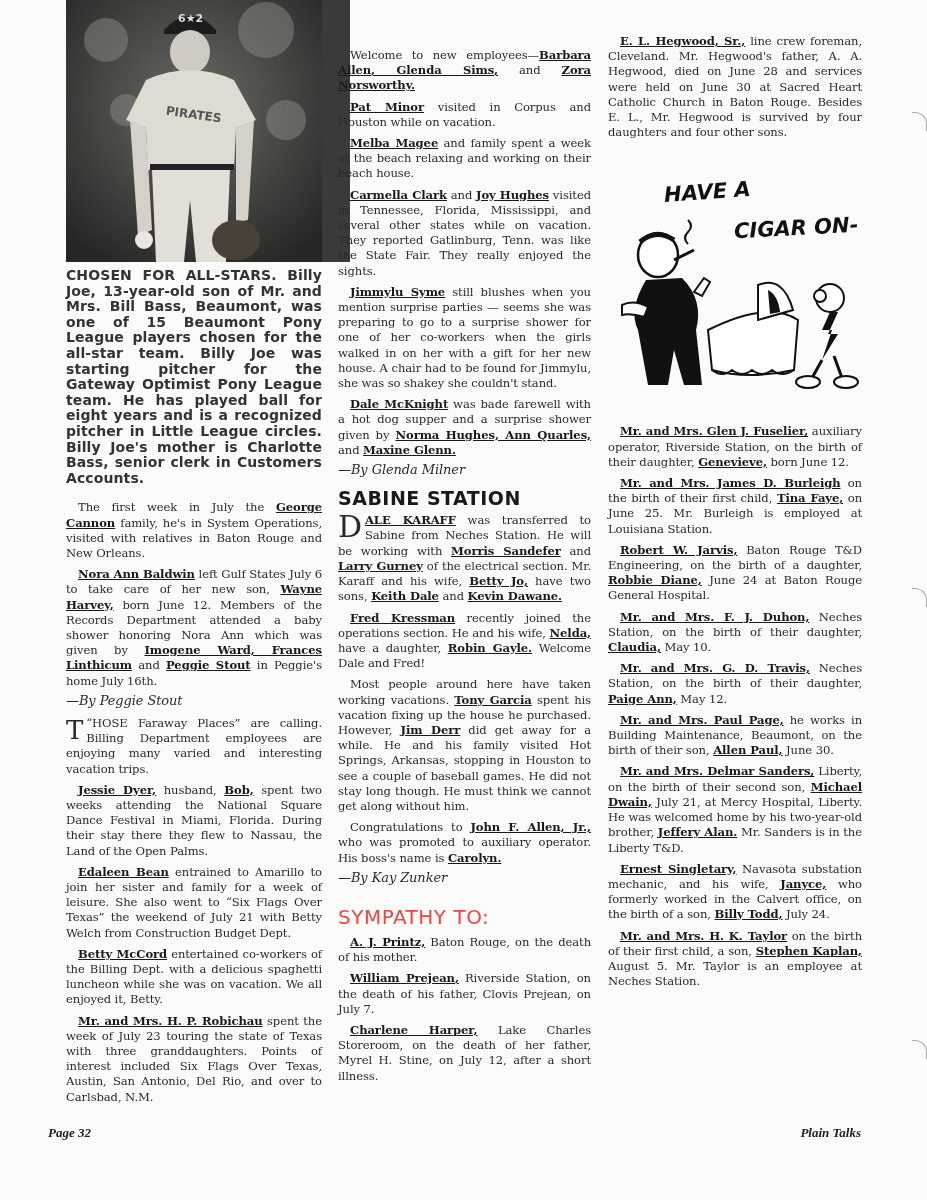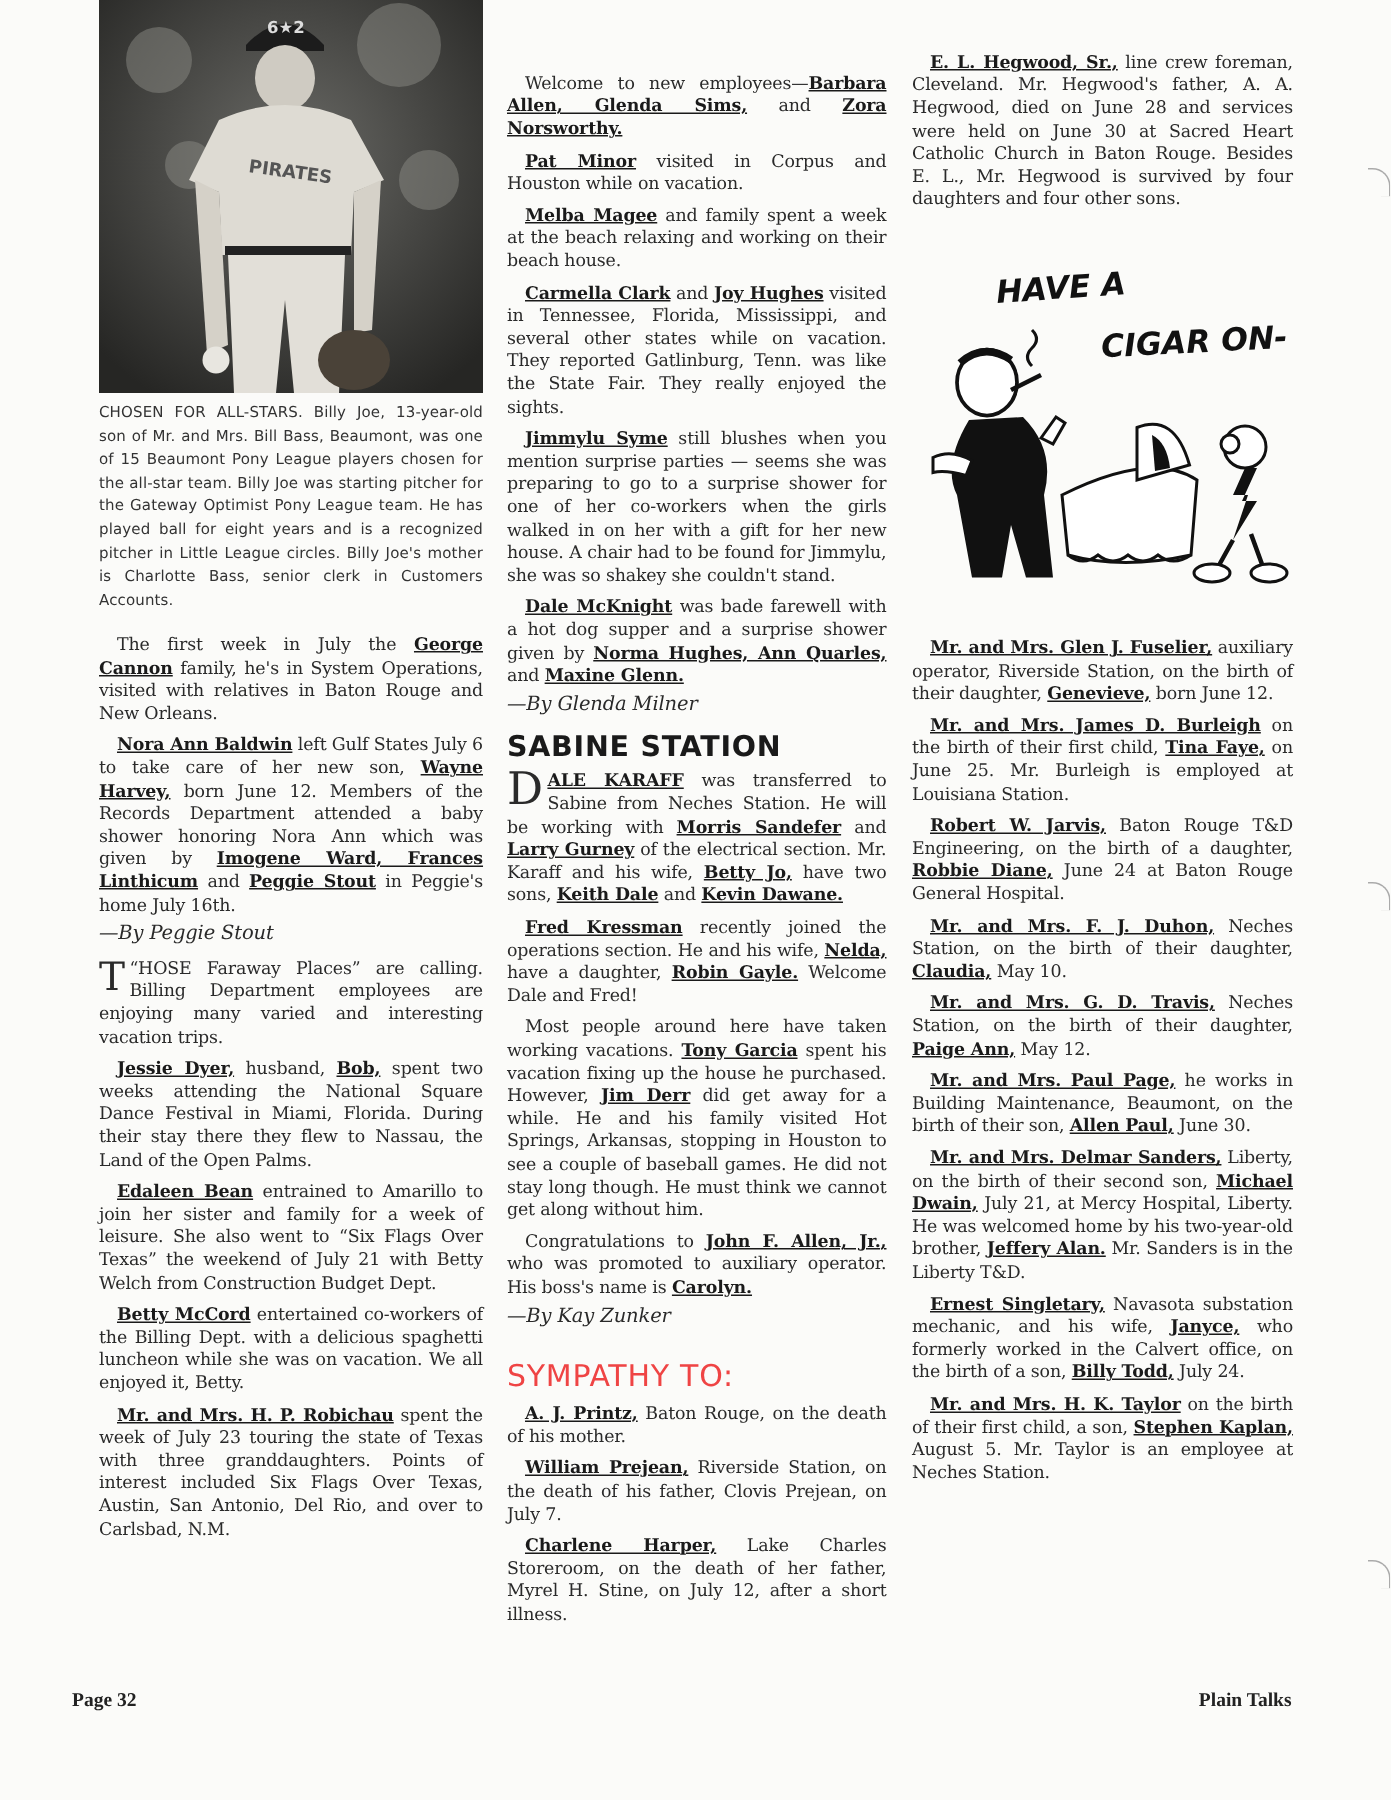--- a/index.html
+++ b/index.html
@@ -6,30 +6,30 @@
   body { width:927px; height:1200px; background:#fbfbf9; position:relative; overflow:hidden;
          font-family:"DejaVu Serif", serif; color:#2a2a2a; }
   .col { position:absolute; top:0; }
   #col1 { left:66px; width:256px; }
   #col2 { left:338px; width:253px; top:48px; }
   #col3 { left:608px; width:254px; top:34px; }
   p { margin:0 0 6px 0; font-size:11.6px; line-height:15.2px; text-align:justify; text-indent:12px;
       letter-spacing:-0.1px; }
   p b { font-weight:bold; color:#1a1a1a;text-decoration:underline; }
   .byline { text-align:left; font-style:italic; font-size:13px; margin:-2px 0 8px 0; text-indent:0; }
-  .photo { width:256px; height:262px; background:#3a3a38; position:relative; overflow:hidden; }
-  .caption { font-family:"DejaVu Sans", sans-serif; font-weight:normal; font-size:10px; line-height:15.6px;
+  .photo { width:284px; height:262px; background:#3a3a38; position:relative; overflow:hidden; }
+  .caption { font-family:"DejaVu Sans", sans-serif; font-weight:bold; font-size:14px; line-height:15.6px;
              color:#333; text-align:justify; margin:6px 0 14px 0; letter-spacing:0.1px; }
   .dropcap { float:left; font-size:30px; line-height:24px; margin:2px 3px 0 -12px; font-family:"DejaVu Serif", serif; }
   .h-sabine { font-family:"DejaVu Sans", sans-serif; font-weight:bold; font-size:19px; letter-spacing:0.5px;
               margin:10px 0 4px 0; color:#1a1a1a; }
   .h-sympathy { font-family:"DejaVu Sans", sans-serif; font-size:20px; letter-spacing:0.5px; margin:20px 0 6px 0; color:#ef4444; }
   .cartoon { width:254px; height:230px; position:relative; margin:40px 0 14px 0; }
   .cart-text { position:absolute; font-family:"DejaVu Sans", sans-serif; font-weight:bold; font-style:italic; font-size:21px; color:#111; letter-spacing:0px; }
-  .footer { position:absolute; top:1125px; font-family:"Liberation Serif", serif; font-weight:bold; font-size:13px; color:#222;text-align:center; }
+  .footer { position:absolute; top:1125px; font-family:"Liberation Serif", serif; font-weight:bold; font-style:italic; font-size:13px; color:#222;text-align:center; }
   .tick { position:absolute; right:0; width:14px; height:18px; border-top:1px solid #aaa; border-right:1px solid #aaa; border-radius:0 12px 0 0; }
 </style>
 </head>
 <body>
 
 <div class="col" id="col1">
   <div class="photo">
     <svg width="256" height="262" viewBox="0 0 256 262">
       <defs>
         <radialGradient id="bg" cx="50%" cy="40%" r="70%">

